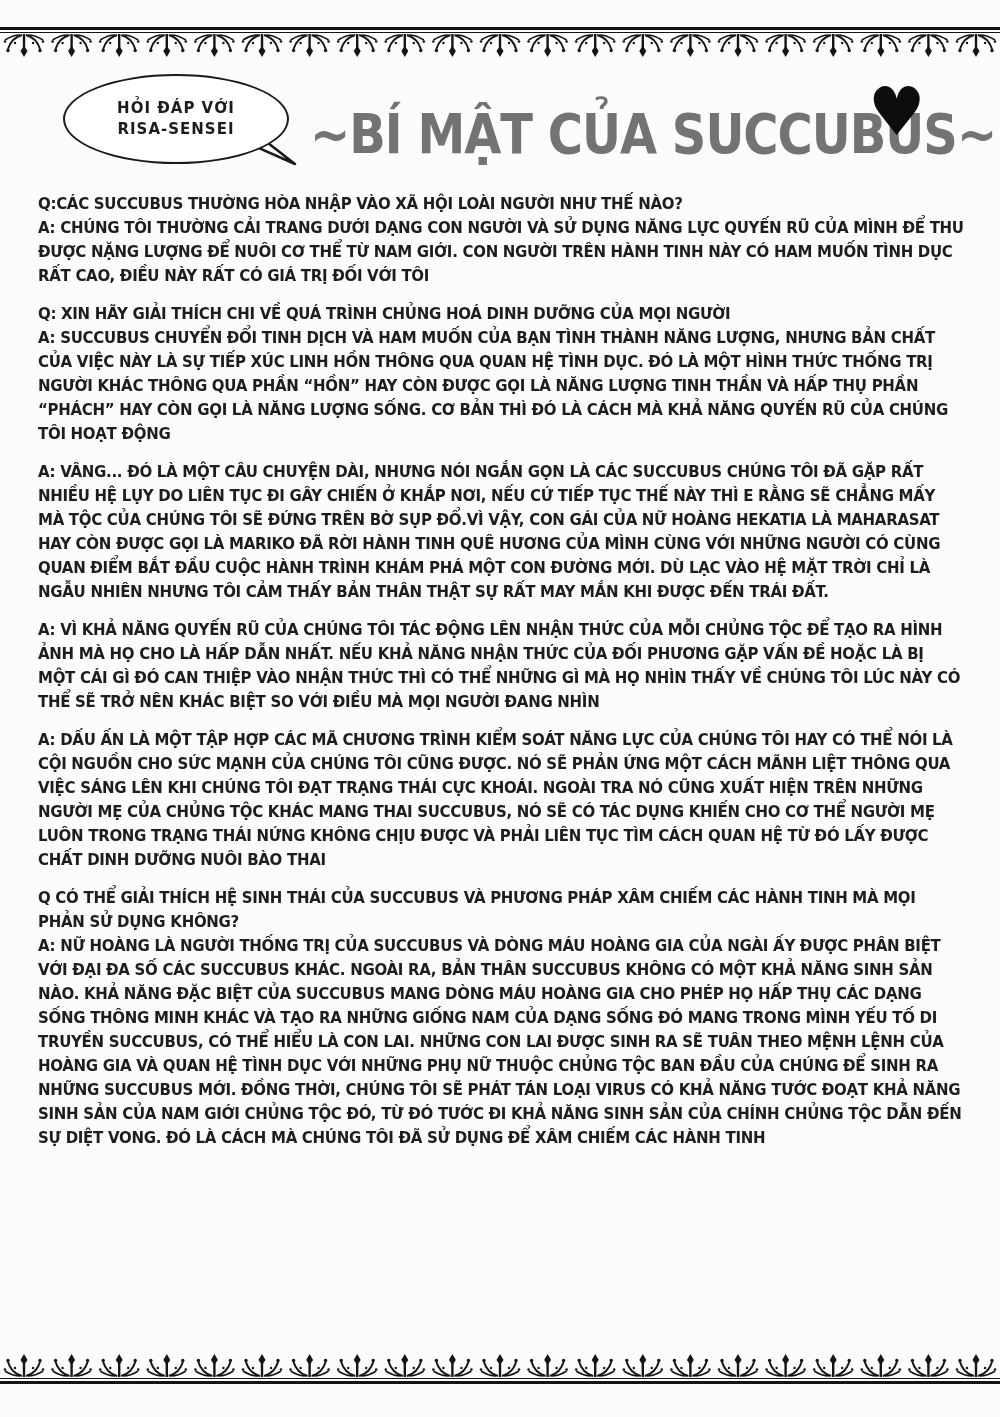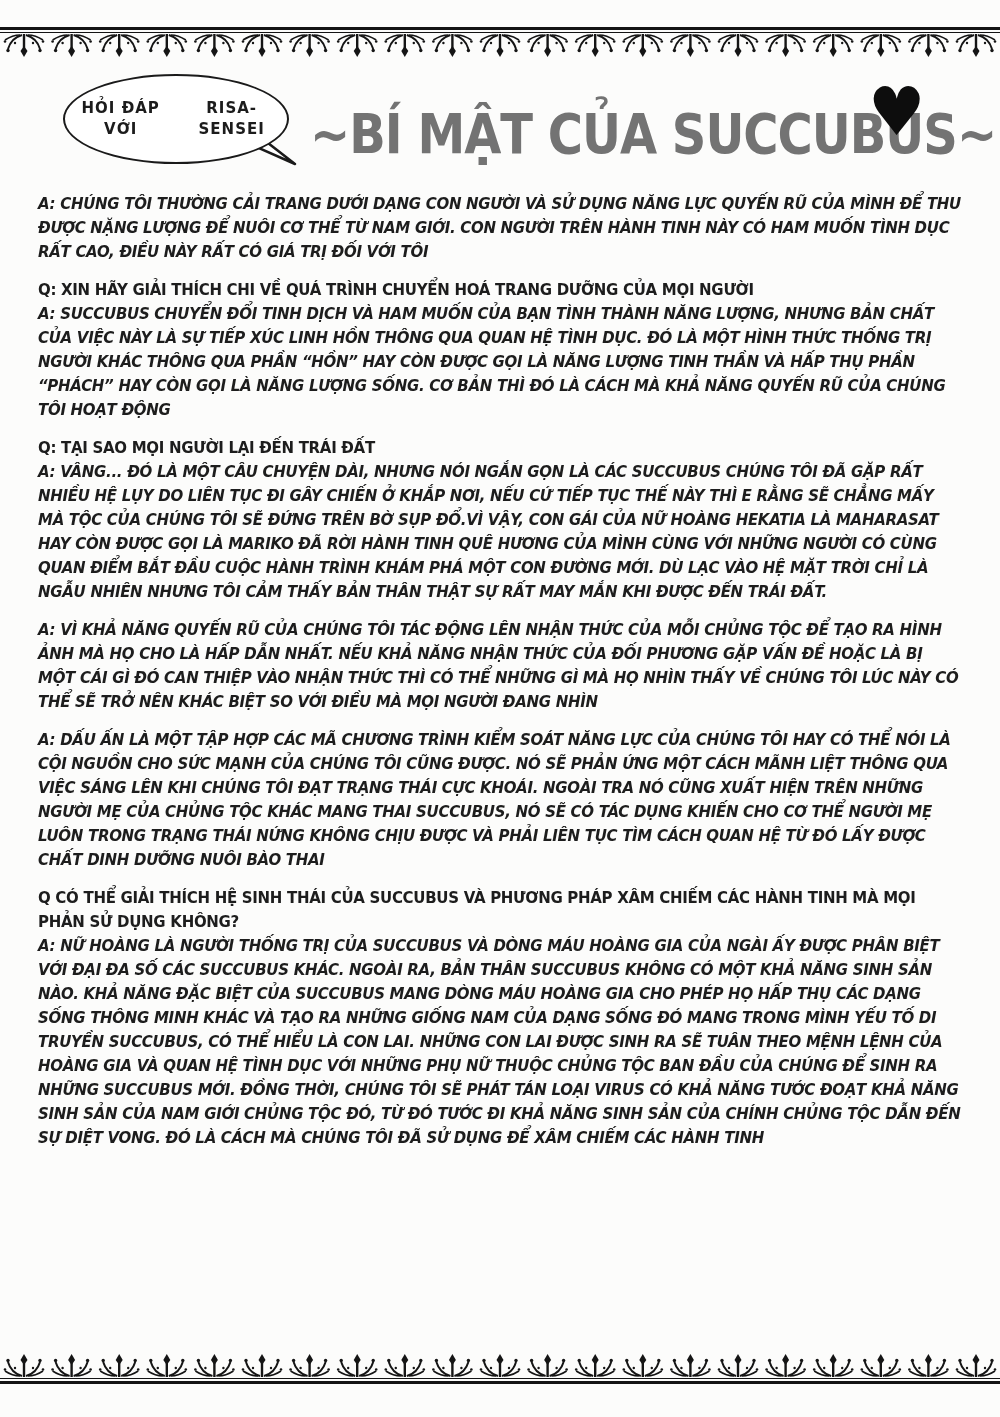--- a/index.html
+++ b/index.html
@@ -18,21 +18,21 @@
   .border-bottom{top:1352px;}
   .rule-thick{height:3px;background:#141414;}
   .rule-thin{height:1px;background:#141414;}
   .gap2{height:2px;}
   .lace{display:block;width:1000px;height:26px;}
   .lace-up{transform:scaleY(-1);}
   
   .bubble{
     position:absolute;left:63px;top:74px;width:222px;height:86px;
     background:#fff;border:2.5px solid #1a1a1a;border-radius:50%;
-    display:flex;flex-direction:row;align-items:center;justify-content:center;
+    display:flex;flex-direction:column;align-items:center;justify-content:center;
     z-index:2;text-align:center;
   }
   .bubble p{margin:0;font-size:15px;font-weight:bold;letter-spacing:1px;line-height:21px;}
   .bubble-tail{position:absolute;left:240px;top:122px;z-index:1;}
   
   .title{
     position:absolute;left:310px;top:101px;width:540px;
     text-align:center;font-weight:800;font-size:48px;letter-spacing:-1px;
     white-space:nowrap;color:#737373;
   }
@@ -45,21 +45,21 @@
   
   .qa-list{
     position:absolute;left:38px;top:192px;width:926px;
   }
   .qa{margin:0 0 14px 0;}
   .qa p{
     margin:0;font-weight:bold;font-size:15px;line-height:24px;
     letter-spacing:-0.3px;color:#1d1d1d;
   }
   .qa p.q{font-style:normal;}
-  .qa p.a{font-style:italic;}
+  .qa p.a{}
 </style>
 </head>
 <body>
 
 <div class="page">
 
   <div class="border-band border-top">
     <div class="rule-thick"></div>
     <div class="gap2"></div>
     <div class="rule-thin"></div>
@@ -115,28 +115,28 @@
   </div>
 
   <div class="title">
     <span class="title-inner">~BÍ MẬT CỦA SUCCUBUS~</span>
   </div>
 
   <div class="heart">♥</div>
 
   <div class="qa-list">
     <div class="qa">
+      <p class="q">Q:CÁC SUCCUBUS THƯỜNG HÒA NHẬP VÀO XÃ HỘI LOÀI NGƯỜI NHƯ THẾ NÀO?</p>
       <p class="a">A: CHÚNG TÔI THƯỜNG CẢI TRANG DƯỚI DẠNG CON NGƯỜI VÀ SỬ DỤNG NĂNG LỰC QUYẾN RŨ CỦA MÌNH ĐỂ THU ĐƯỢC NẶNG LƯỢNG ĐỂ NUÔI CƠ THỂ TỪ NAM GIỚI. CON NGƯỜI TRÊN HÀNH TINH NÀY CÓ HAM MUỐN TÌNH DỤC RẤT CAO, ĐIỀU NÀY RẤT CÓ GIÁ TRỊ ĐỐI VỚI TÔI</p>
     </div>
     <div class="qa">
-      <p class="q">Q: XIN HÃY GIẢI THÍCH CHI VỀ QUÁ TRÌNH CHUYỂN HOÁ TRANG DƯỠNG CỦA MỌI NGƯỜI</p>
+      <p class="q">Q: XIN HÃY GIẢI THÍCH CHI VỀ QUÁ TRÌNH CHỦNG HOÁ DINH DƯỠNG CỦA MỌI NGƯỜI</p>
       <p class="a">A: SUCCUBUS CHUYỂN ĐỔI TINH DỊCH VÀ HAM MUỐN CỦA BẠN TÌNH THÀNH NĂNG LƯỢNG, NHƯNG BẢN CHẤT CỦA VIỆC NÀY LÀ SỰ TIẾP XÚC LINH HỒN THÔNG QUA QUAN HỆ TÌNH DỤC. ĐÓ LÀ MỘT HÌNH THỨC THỐNG TRỊ NGƯỜI KHÁC THÔNG QUA PHẦN “HỒN” HAY CÒN ĐƯỢC GỌI LÀ NĂNG LƯỢNG TINH THẦN VÀ HẤP THỤ PHẦN “PHÁCH” HAY CÒN GỌI LÀ NĂNG LƯỢNG SỐNG. CƠ BẢN THÌ ĐÓ LÀ CÁCH MÀ KHẢ NĂNG QUYẾN RŨ CỦA CHÚNG TÔI HOẠT ĐỘNG</p>
     </div>
     <div class="qa">
-      <p class="q">Q: TẠI SAO MỌI NGƯỜI LẠI ĐẾN TRÁI ĐẤT</p>
       <p class="a">A: VÂNG... ĐÓ LÀ MỘT CÂU CHUYỆN DÀI, NHƯNG NÓI NGẮN GỌN LÀ CÁC SUCCUBUS CHÚNG TÔI ĐÃ GẶP RẤT NHIỀU HỆ LỤY DO LIÊN TỤC ĐI GÂY CHIẾN Ở KHẮP NƠI, NẾU CỨ TIẾP TỤC THẾ NÀY THÌ E RẰNG SẼ CHẲNG MẤY MÀ TỘC CỦA CHÚNG TÔI SẼ ĐỨNG TRÊN BỜ SỤP ĐỔ.VÌ VẬY, CON GÁI CỦA NỮ HOÀNG HEKATIA LÀ MAHARASAT HAY CÒN ĐƯỢC GỌI LÀ MARIKO ĐÃ RỜI HÀNH TINH QUÊ HƯƠNG CỦA MÌNH CÙNG VỚI NHỮNG NGƯỜI CÓ CÙNG QUAN ĐIỂM BẮT ĐẦU CUỘC HÀNH TRÌNH KHÁM PHÁ MỘT CON ĐƯỜNG MỚI. DÙ LẠC VÀO HỆ MẶT TRỜI CHỈ LÀ NGẪU NHIÊN NHƯNG TÔI CẢM THẤY BẢN THÂN THẬT SỰ RẤT MAY MẮN KHI ĐƯỢC ĐẾN TRÁI ĐẤT.</p>
     </div>
     <div class="qa">
       <p class="a">A: VÌ KHẢ NĂNG QUYẾN RŨ CỦA CHÚNG TÔI TÁC ĐỘNG LÊN NHẬN THỨC CỦA MỖI CHỦNG TỘC ĐỂ TẠO RA HÌNH ẢNH MÀ HỌ CHO LÀ HẤP DẪN NHẤT. NẾU KHẢ NĂNG NHẬN THỨC CỦA ĐỐI PHƯƠNG GẶP VẤN ĐỀ HOẶC LÀ BỊ MỘT CÁI GÌ ĐÓ CAN THIỆP VÀO NHẬN THỨC THÌ CÓ THỂ NHỮNG GÌ MÀ HỌ NHÌN THẤY VỀ CHÚNG TÔI LÚC NÀY CÓ THỂ SẼ TRỞ NÊN KHÁC BIỆT SO VỚI ĐIỀU MÀ MỌI NGƯỜI ĐANG NHÌN</p>
     </div>
     <div class="qa">
       <p class="a">A: DẤU ẤN LÀ MỘT TẬP HỢP CÁC MÃ CHƯƠNG TRÌNH KIỂM SOÁT NĂNG LỰC CỦA CHÚNG TÔI HAY CÓ THỂ NÓI LÀ CỘI NGUỒN CHO SỨC MẠNH CỦA CHÚNG TÔI CŨNG ĐƯỢC. NÓ SẼ PHẢN ỨNG MỘT CÁCH MÃNH LIỆT THÔNG QUA VIỆC SÁNG LÊN KHI CHÚNG TÔI ĐẠT TRẠNG THÁI CỰC KHOÁI. NGOÀI TRA NÓ CŨNG XUẤT HIỆN TRÊN NHỮNG NGƯỜI MẸ CỦA CHỦNG TỘC KHÁC MANG THAI SUCCUBUS, NÓ SẼ CÓ TÁC DỤNG KHIẾN CHO CƠ THỂ NGƯỜI MẸ LUÔN TRONG TRẠNG THÁI NỨNG KHÔNG CHỊU ĐƯỢC VÀ PHẢI LIÊN TỤC TÌM CÁCH QUAN HỆ TỪ ĐÓ LẤY ĐƯỢC CHẤT DINH DƯỠNG NUÔI BÀO THAI</p>
     </div>
     <div class="qa">
       <p class="q">Q CÓ THỂ GIẢI THÍCH HỆ SINH THÁI CỦA SUCCUBUS VÀ PHƯƠNG PHÁP XÂM CHIẾM CÁC HÀNH TINH MÀ MỌI PHẢN SỬ DỤNG KHÔNG?</p>

